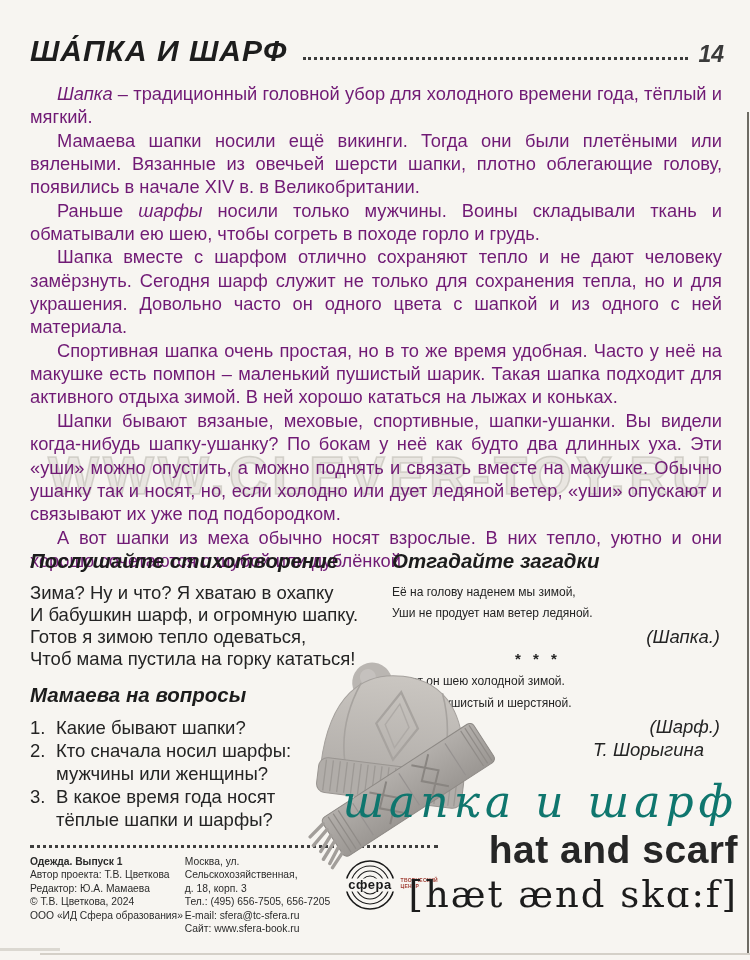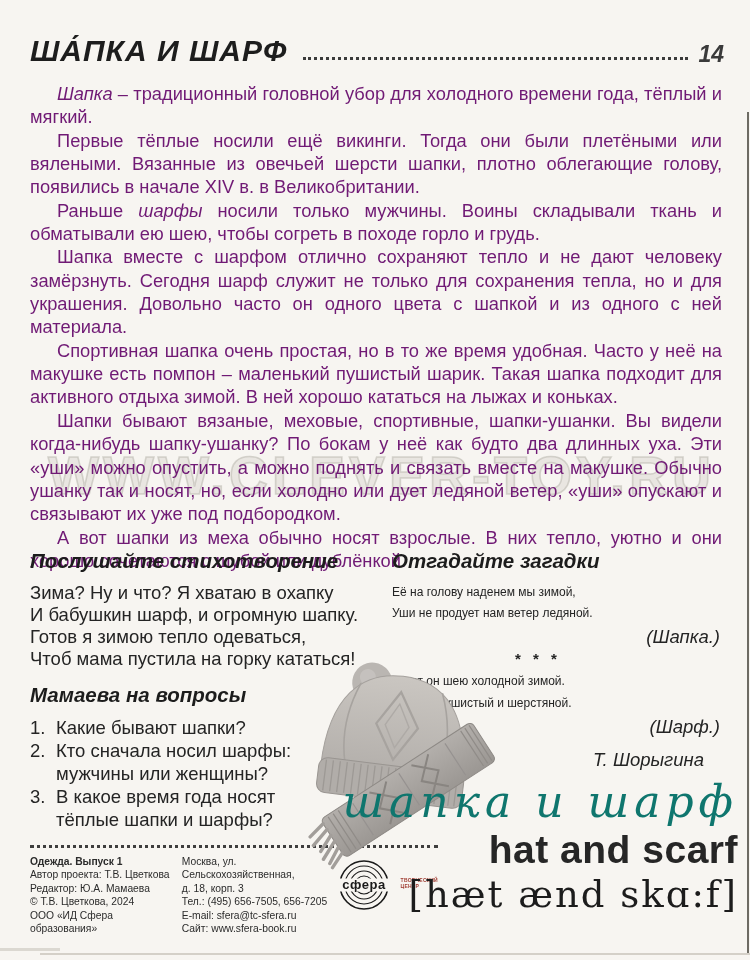--- a/index.html
+++ b/index.html
@@ -34,21 +34,21 @@
   
   .poem-block{position:absolute;left:30px;top:550px;width:365px;}
   .poem-block .sec-h{margin-bottom:9px;}
   .poem-line{font-size:18.5px;line-height:22.3px;}
   
   .riddles-block{position:absolute;left:392px;top:550px;width:332px;}
   .riddles-block .sec-h{margin-bottom:9px;}
   .riddle-line{font-size:12px;line-height:21.6px;}
   .riddle-answer{font-size:18.5px;line-height:21.6px;font-style:italic;text-align:right;padding-right:4px;margin-top:1px;}
   .riddle-sep{font-size:15px;letter-spacing:4px;text-align:center;margin:3px 40px 4px 0;font-weight:700;}
-  .riddle-author{font-size:18.5px;font-style:italic;text-align:right;padding-right:20px;margin-top:12px;}
+  .riddle-author{font-size:18.5px;font-style:italic;text-align:right;padding-right:20px;margin-top:2px;}
   
   .questions-block{position:absolute;left:30px;top:684px;width:306px;}
   .questions-block .sec-h{margin-bottom:9px;}
   .q-item{display:flex;font-size:18.5px;line-height:23px;}
   .q-num{width:26px;flex:none;}
   
   .hat-img{position:absolute;left:297px;top:660px;width:200px;height:210px;z-index:1;}
   
   .vocab-block{position:absolute;right:12px;top:778px;width:470px;text-align:right;z-index:2;}
   .vocab-script{
@@ -64,21 +64,21 @@
     letter-spacing:2px;line-height:1.2;margin-top:1px;
   }
   
   .footer-block{position:absolute;left:30px;top:845px;width:408px;}
   .footer-dots{border-top:3px dotted #3e3e3e;margin-bottom:7px;}
   .f-row{display:flex;}
   .f-col{font-size:10.3px;line-height:13.4px;color:#2b2b2b;}
   .f-col1{width:172px;}
   .f-col2{width:172px;}
   .f-bold{font-weight:700;}
-  .logo-wrap{display:flex;align-items:flex-start;margin-left:2px;padding-top:2px;gap:6px;}
+  .logo-wrap{display:flex;align-items:flex-start;margin-left:2px;padding-top:2px;}
   .logo-caption{
     font-size:5px;line-height:6px;font-weight:700;color:#a03c32;
     text-transform:uppercase;margin-left:3px;margin-top:20px;letter-spacing:.3px;
   }
   
   .watermark{
     position:absolute;left:48px;top:444px;width:700px;
     font-weight:700;font-size:54px;letter-spacing:4px;
     color:rgba(205,201,192,0.34);
     -webkit-text-stroke:1.6px rgba(166,162,152,0.40);
@@ -96,21 +96,21 @@
   <div class="watermark">WWW.CLEVER-TOY.RU</div>
 
   <div class="title-row">
     <div class="title">ША́ПКА И ШАРФ</div>
     <div class="leader"></div>
     <div class="pagenum">14</div>
   </div>
 
   <div class="article">
     <p><span></span><span class="em">Шапка</span><span> – традиционный головной убор для холодного времени года, тёплый и мягкий.</span></p>
-    <p><span></span><span class="em"></span><span>Первые тёплые носили ещё викинги. Тогда они были плетёными или вялеными. Вязанные из овечьей шерсти шапки, плотно облегающие голову, появились в начале XIV в. в Великобритании.</span></p>
+    <p><span></span><span class="em"></span><span>Мамаева шапки носили ещё викинги. Тогда они были плетёными или вялеными. Вязанные из овечьей шерсти шапки, плотно облегающие голову, появились в начале XIV в. в Великобритании.</span></p>
     <p><span>Раньше </span><span class="em">шарфы</span><span> носили только мужчины. Воины складывали ткань и обматывали ею шею, чтобы согреть в походе горло и грудь.</span></p>
     <p><span></span><span class="em"></span><span>Шапка вместе с шарфом отлично сохраняют тепло и не дают человеку замёрзнуть. Сегодня шарф служит не только для сохранения тепла, но и для украшения. Довольно часто он одного цвета с шапкой и из одного с ней материала.</span></p>
     <p><span></span><span class="em"></span><span>Спортивная шапка очень простая, но в то же время удобная. Часто у неё на макушке есть помпон – маленький пушистый шарик. Такая шапка подходит для активного отдыха зимой. В ней хорошо кататься на лыжах и коньках.</span></p>
     <p><span></span><span class="em"></span><span>Шапки бывают вязаные, меховые, спортивные, шапки-ушанки. Вы видели когда-нибудь шапку-ушанку? По бокам у неё как будто два длинных уха. Эти «уши» можно опустить, а можно поднять и связать вместе на макушке. Обычно ушанку так и носят, но, если холодно или дует ледяной ветер, «уши» опускают и связывают их уже под подбородком.</span></p>
     <p><span></span><span class="em"></span><span>А вот шапки из меха обычно носят взрослые. В них тепло, уютно и они хорошо сочетаются с шубой или дублёнкой.</span></p>
   </div>
 
   <div class="poem-block">
     <div class="sec-h">Послушайте стихотворение</div>
     <div class="poem-line">Зима? Ну и что? Я хватаю в охапку</div>

